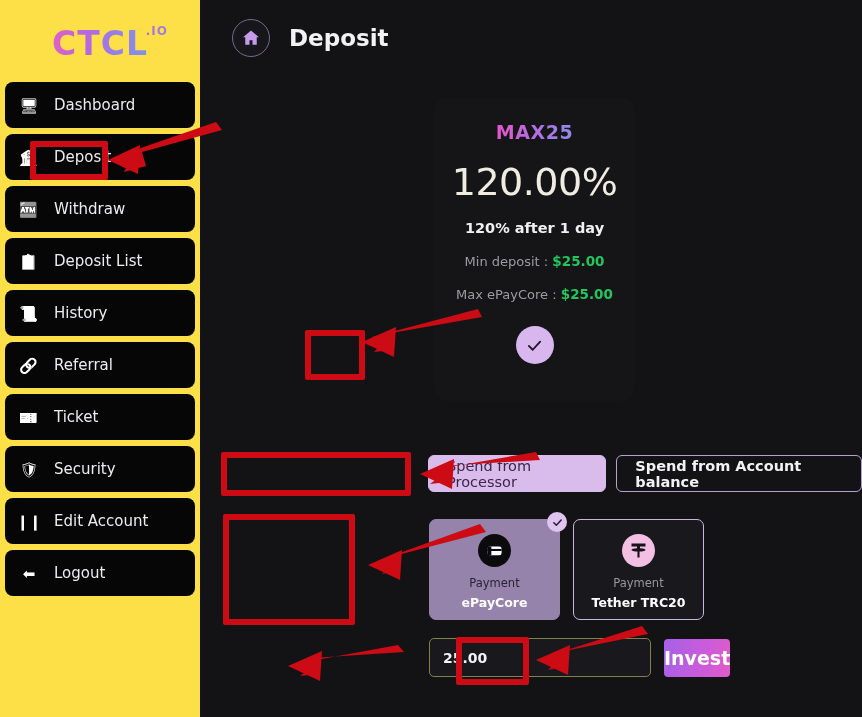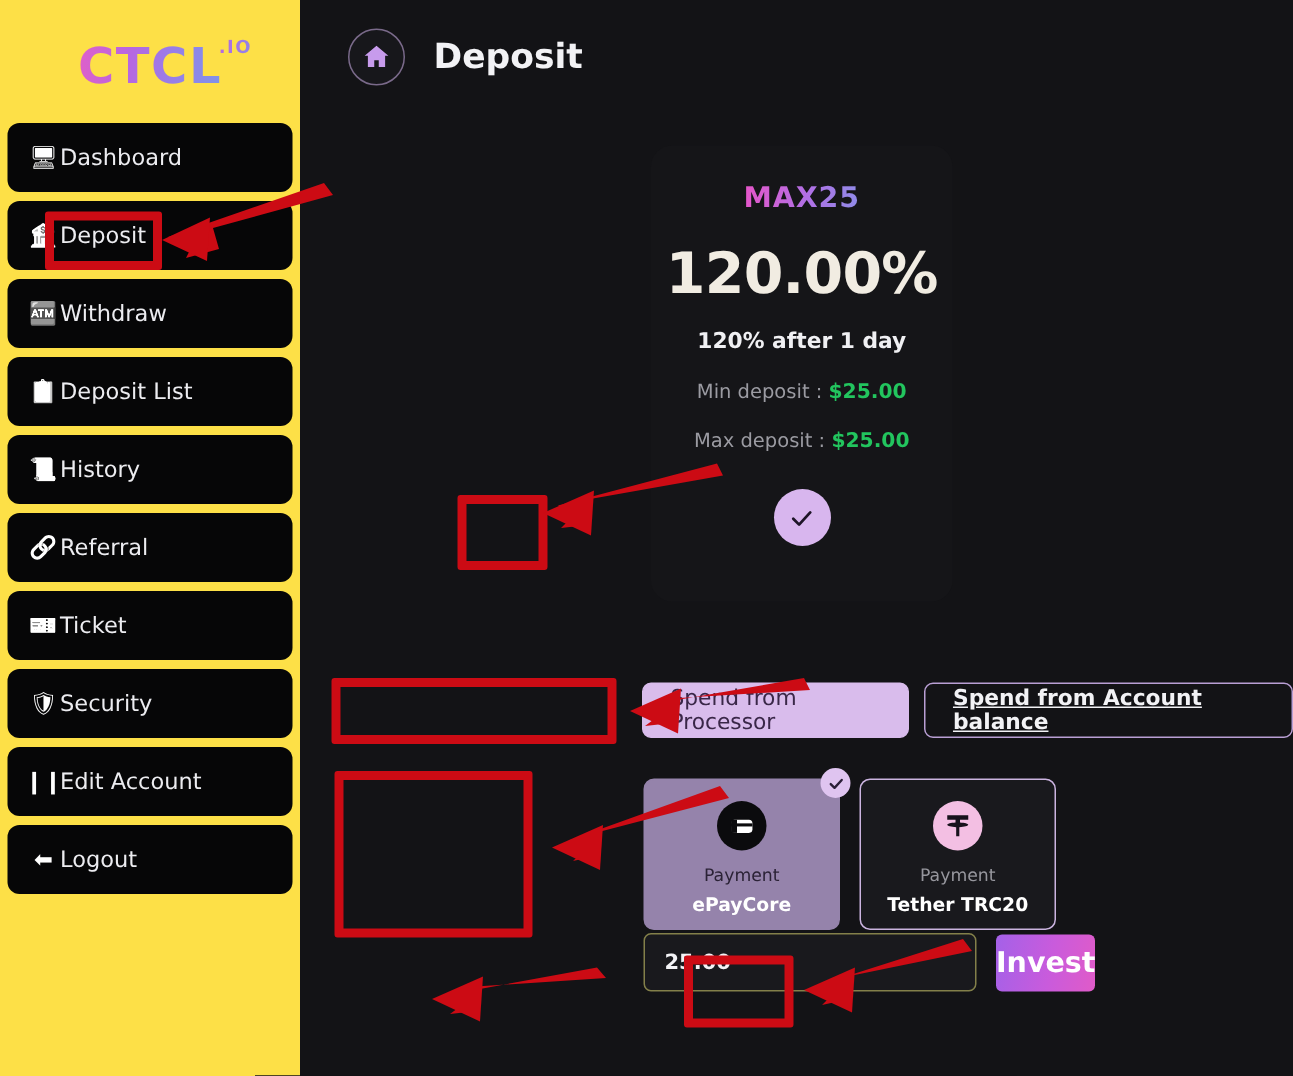--- a/index.html
+++ b/index.html
@@ -51,21 +51,21 @@
   }
   .nav-icon {
     width: 22px; height: 22px;
     flex: 0 0 22px;
     display: flex; align-items: center; justify-content: center;
     font-size: 15px; line-height: 1;
     color: #e9e9ec;
     filter: grayscale(1) brightness(1.6);
   }
   .nav-label {
-    margin-left: 0;
+    margin-left: 14px;
     color: #ececf0;
     font-size: 15px;
     font-family: "DejaVu Sans", sans-serif;
   }
 
   
   #main { flex: 1; height: 717px; background: #131316; position: relative; }
 
   #page-header {
     display: flex; align-items: center;
@@ -97,21 +97,21 @@
   }
   #plan-name {
     font-size: 19px; font-weight: bold; letter-spacing: .6px;
     font-family: "DejaVu Sans", sans-serif;
     background: linear-gradient(95deg,#e655c8 0%,#b070e5 55%,#8f8ce8 100%);
     -webkit-background-clip: text; background-clip: text;
     color: transparent; -webkit-text-fill-color: transparent;
   }
   #plan-rate {
     margin-top: 17px;
-    font-size: 38px; font-weight: bold;
+    font-size: 38px; font-weight: normal;
     color: #f1ece2;
     font-family: "DejaVu Sans", sans-serif;
     letter-spacing: -0.5px;
   }
   #plan-term {
     margin-top: 16px;
     font-size: 14.5px; font-weight: bold; color: #f0f0f3;
     font-family: "DejaVu Sans", sans-serif;
   }
   .plan-row {
@@ -143,21 +143,20 @@
     font-family: "DejaVu Sans", sans-serif;
     cursor: pointer;
   }
   .source-tab.active {
     background: #d9bcec; color: #3a2748; font-weight: normal;
     border: 1px solid #d9bcec;
   }
   .source-tab.inactive {
     background: transparent; color: #f2f2f5; font-weight: bold;
     border: 1px solid #b99fd4;
-    text-decoration: underline;
   }
 
   
   #payment-methods {
     position: absolute; left: 229px; top: 519px;
     display: flex; gap: 13px;
   }
   .pay-card {
     width: 131px; height: 101px;
     border-radius: 7px;
@@ -188,21 +187,21 @@
     margin-top: 5px; font-size: 12.5px; font-weight: bold;
     font-family: "DejaVu Sans", sans-serif;
   }
   .pay-card.selected .pay-kind { color: #2b2236; }
   .pay-card.selected .pay-name { color: #ffffff; }
   .pay-card.unselected .pay-kind { color: #96969d; }
   .pay-card.unselected .pay-name { color: #ffffff; }
 
   
   #amount-row {
-    position: absolute; left: 229px; top: 622px;
+    position: absolute; left: 229px; top: 638px;
     display: flex; align-items: center;
   }
   #amount-input {
     width: 222px; height: 39px;
     background: #19191d;
     border: 1px solid #83804a;
     border-radius: 5px;
     color: #f3f3f6; font-size: 14px; font-weight: bold;
     font-family: "DejaVu Sans", sans-serif;
     padding-left: 13px;
@@ -295,21 +294,21 @@
 
     <section id="plan-card">
       <div id="plan-name">MAX25</div>
       <div id="plan-rate">120.00%</div>
       <div id="plan-term">120% after 1 day</div>
       <div class="plan-row">
         <span>Min deposit :</span>
         <b>$25.00</b>
       </div>
       <div class="plan-row">
-        <span>Max deposit :</span>
+        <span>Max ePayCore :</span>
         <b>$25.00</b>
       </div>
       <button id="plan-select-btn">
         <svg width="17" height="17" viewBox="0 0 24 24" fill="none" stroke="#1e1527" stroke-width="2.6" stroke-linecap="round" stroke-linejoin="round">
           <path d="M4 12.5 9.5 18 20 6.5"></path>
         </svg>
       </button>
     </section>
 
     <div id="source-tabs">

